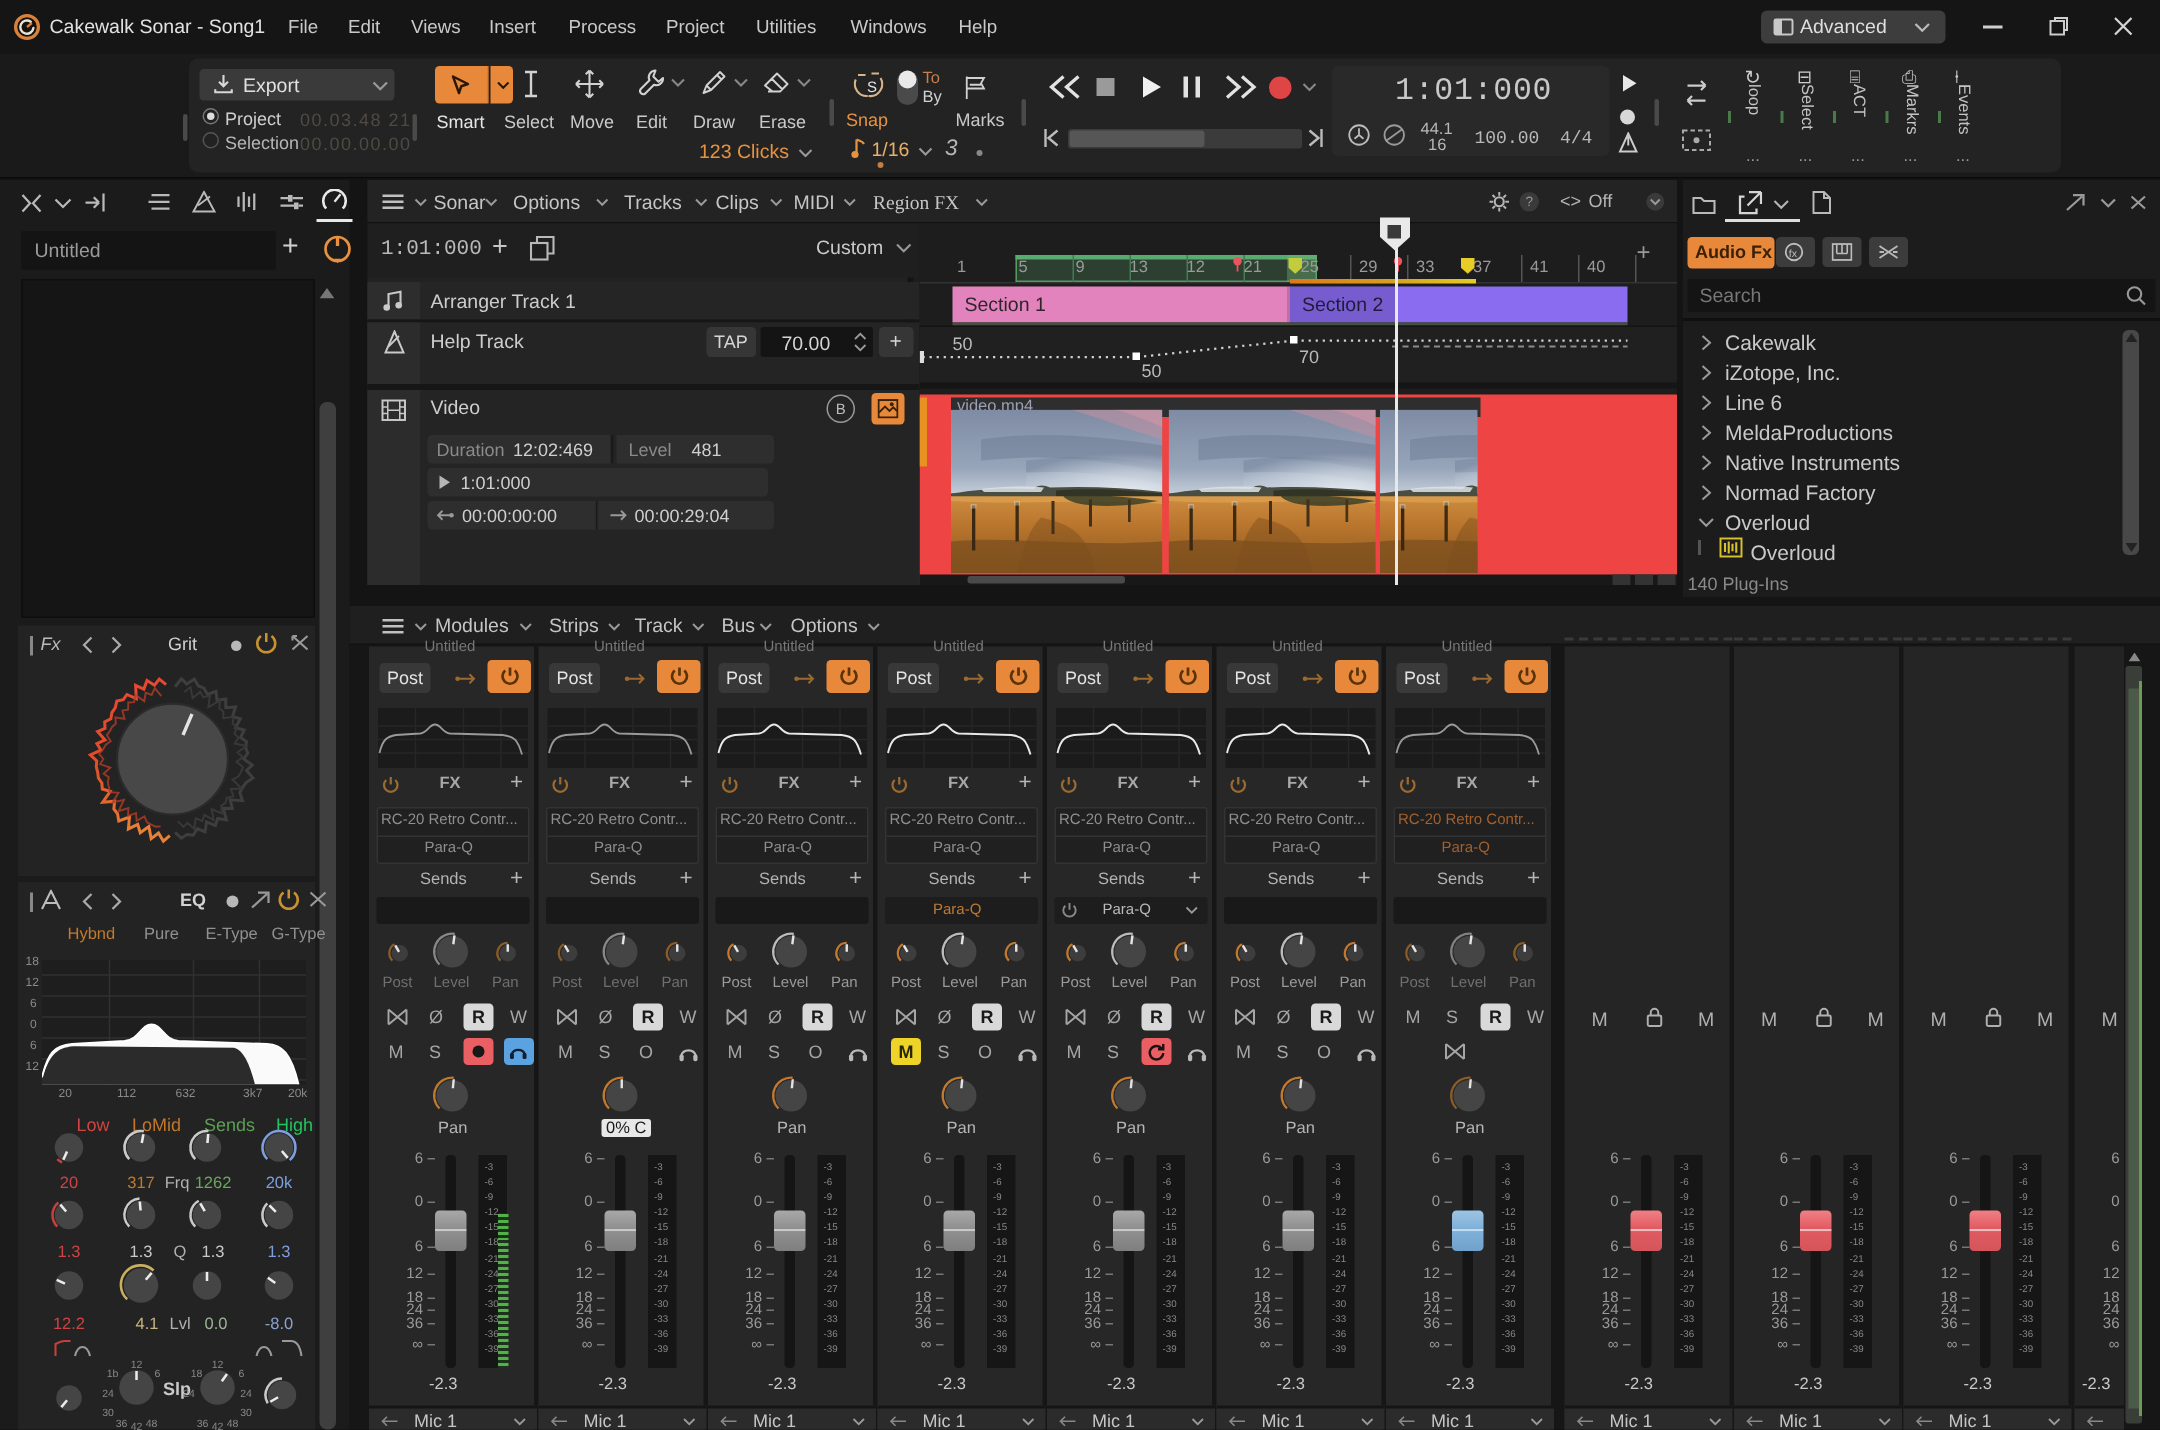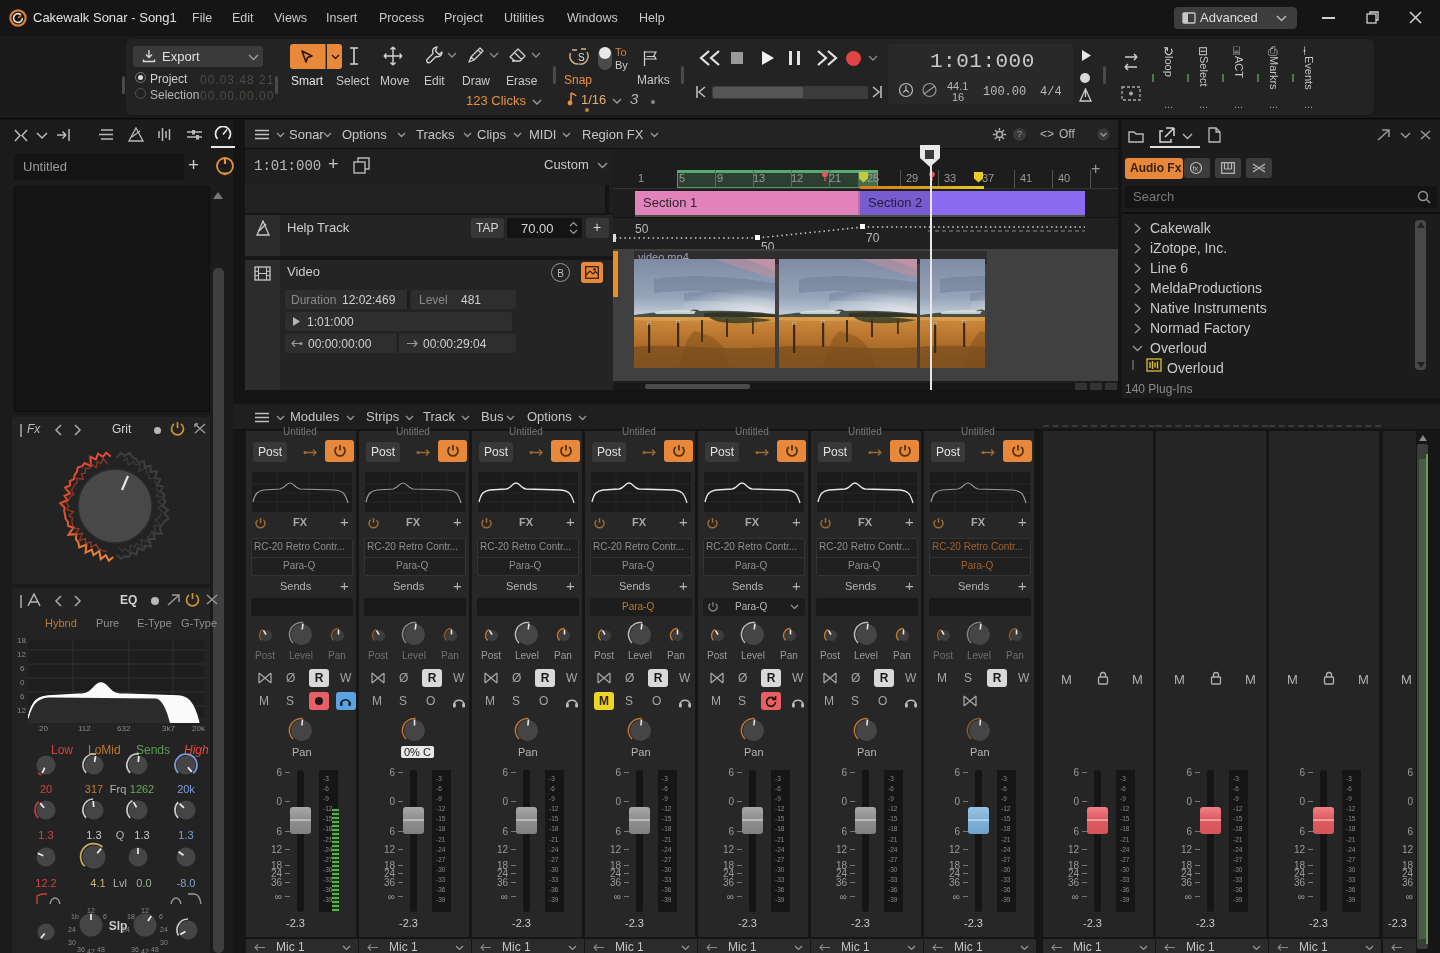--- a/index.html
+++ b/index.html
@@ -363,21 +363,21 @@
       <div class="tx eqlab" style="left:5px;top:118px;">12</div>
       <div class="tx eqlab" style="left:27px;top:136px;">20</div>
       <div class="tx eqlab" style="left:66px;top:136px;">112</div>
       <div class="tx eqlab" style="left:105px;top:136px;">632</div>
       <div class="tx eqlab" style="left:150px;top:136px;">3k7</div>
       <div class="tx eqlab" style="left:180px;top:136px;">20k</div>
 
       <div class="tx" style="left:39px;top:155px;color:#cf4440;font-size:12px;">Low</div>
       <div class="tx" style="left:76px;top:155px;color:#c1762c;font-size:12px;">LoMid</div>
       <div class="tx" style="left:124px;top:155px;color:#5d9e55;font-size:12px;">Sends</div>
-      <div class="tx" style="left:172px;top:155px;color:#ef4444;font-size:12px;font-style:italic;">High</div>
+      <div class="tx" style="left:172px;top:155px;color:#22c55e;font-size:12px;">High</div>
       <svg class="abs" style="left:21px;top:164px" width="26" height="26" viewBox="0 0 26 26">
           <circle cx="13.0" cy="13.0" r="9.5" fill="#454545"></circle>
           <path d="M8.4 23.0 A11.0 11.0 0 0 1 5.2 20.8" fill="none" stroke="#c4403c" stroke-width="1.7"></path>
           <path d="M11.7 15.7 L9.2 21.2" stroke="#ececec" stroke-width="1.7"></path>
         </svg>
       <svg class="abs" style="left:69px;top:164px" width="26" height="26" viewBox="0 0 26 26">
           <circle cx="13.0" cy="13.0" r="9.5" fill="#454545"></circle>
           <path d="M5.2 20.8 A11.0 11.0 0 0 1 14.9 2.2" fill="none" stroke="#c9c9c9" stroke-width="1.7"></path>
           <path d="M13.5 10.0 L14.6 4.1" stroke="#ececec" stroke-width="1.7"></path>
         </svg>
@@ -514,21 +514,21 @@
           <path d="M1 1 L4.5 4.5 L8 1" fill="none" stroke="#999" stroke-width="1.3"></path>
         </svg>
       <div class="tx tvm" style="left:232px;">Clips</div>
         <svg class="abs" style="left:268px;top:12px" width="9" height="6" viewBox="0 0 9 6">
           <path d="M1 1 L4.5 4.5 L8 1" fill="none" stroke="#999" stroke-width="1.3"></path>
         </svg>
       <div class="tx tvm" style="left:284px;">MIDI</div>
         <svg class="abs" style="left:317px;top:12px" width="9" height="6" viewBox="0 0 9 6">
           <path d="M1 1 L4.5 4.5 L8 1" fill="none" stroke="#999" stroke-width="1.3"></path>
         </svg>
-      <div class="tx tvm" style="left:337px;">Region FX</div>
+      <div class="tx tvm" style="left:337px;font-family:Liberation Serif, serif;">Region FX</div>
         <svg class="abs" style="left:405px;top:12px" width="9" height="6" viewBox="0 0 9 6">
           <path d="M1 1 L4.5 4.5 L8 1" fill="none" stroke="#999" stroke-width="1.3"></path>
         </svg>
       <svg class="abs" style="left:747px;top:7px" width="15" height="15" viewBox="0 0 15 15">
           <circle cx="7.5" cy="7.5" r="3" fill="none" stroke="#b5b5b5" stroke-width="1.4"></circle>
           <path d="M7.5 1 V3.5 M7.5 11.5 V14 M1 7.5 H3.5 M11.5 7.5 H14 M3 3 L4.7 4.7 M10.3 10.3 L12 12 M12 3 L10.3 4.7 M4.7 10.3 L3 12" stroke="#b5b5b5" stroke-width="1.3"></path>
         </svg>
       <div class="abs" style="left:768px;top:8px;width:13px;height:13px;border-radius:50%;background:#3a3a3a;color:#999;font-size:9px;text-align:center;line-height:13px;">?</div>
       <div class="tx" style="left:795px;top:7px;color:#b5b5b5;font-size:12px;">&lt;&gt;</div>
       <div class="tx" style="left:814px;top:7px;color:#b5b5b5;font-size:12px;">Off</div>
@@ -546,20 +546,29 @@
           <path d="M5 5 V1 H16 V12 H12" fill="none" stroke="#b9b9b9" stroke-width="1.4"></path>
         </svg>
       <div class="tx" style="left:299px;top:8px;color:#c9c9c9;font-size:13px;">Custom</div>
       <svg class="abs" style="left:352px;top:13px" width="11" height="7" viewBox="0 0 11 7">
           <path d="M1 1 L5.5 5.5 L10 1" fill="none" stroke="#999" stroke-width="1.4"></path>
         </svg>
     </div>
 
     <div class="abs" style="left:0;top:65px;width:364px;height:205px;background:#222222;border-right:4px solid #141414;">
 
+      <div class="abs" style="left:0;top:3px;width:368px;height:25px;background:#252525;">
+        <div class="abs" style="left:0;top:0;width:35px;height:25px;background:#2d2d2d;"></div>
+        <svg class="abs" style="left:10px;top:5px" width="15" height="15" viewBox="0 0 15 15">
+            <path d="M4 12 V3 L12 1.5 V10.5" fill="none" stroke="#c9c9c9" stroke-width="1.4"></path>
+            <circle cx="2.8" cy="12" r="2.2" fill="#c9c9c9"></circle>
+            <circle cx="10.8" cy="10.5" r="2.2" fill="#c9c9c9"></circle>
+          </svg>
+        <div class="tx" style="left:42px;top:5px;color:#cdcdcd;font-size:13px;">Arranger Track 1</div>
+      </div>
       <div class="abs" style="left:0;top:28px;width:368px;height:2px;background:#161616;"></div>
 
       <div class="abs" style="left:0;top:30px;width:368px;height:41px;background:#242424;">
         <div class="abs" style="left:0;top:0;width:35px;height:41px;background:#2c2c2c;"></div>
         <svg class="abs" style="left:10px;top:5px" width="16" height="16" viewBox="0 0 16 16">
             <path d="M8 1 L14 15 H2 Z" fill="none" stroke="#c9c9c9" stroke-width="1.3"></path>
             <path d="M4 11 L11 4" stroke="#c9c9c9" stroke-width="1.2"></path>
           </svg>
         <div class="tx" style="left:42px;top:5px;color:#cdcdcd;font-size:13px;">Help Track</div>
         <div class="abs" style="left:226px;top:3px;width:33px;height:20px;background:#363636;border-radius:3px;">
@@ -684,21 +693,21 @@
           <path d="M250 9 H472" stroke="#cfcfcf" stroke-width="1.5" stroke-dasharray="1.5 3.2"></path>
           <path d="M315 13 H472" stroke="#8a8a8a" stroke-width="1.2" stroke-dasharray="4 3"></path>
           <rect x="142" y="17" width="5" height="5" fill="#fff"></rect>
             <rect x="247" y="6" width="5" height="5" fill="#fff"></rect>
           <rect x="0" y="16" width="3" height="8" fill="#ddd"></rect>
         </svg>
         <div class="tx" style="left:148px;top:22px;color:#b9b9b9;font-size:12px;">50</div>
         <div class="tx" style="left:253px;top:13px;color:#b9b9b9;font-size:12px;">70</div>
       </div>
 
-      <div class="abs" style="left:0;top:100px;width:505px;height:132px;background:#404040;">
+      <div class="abs" style="left:0;top:114px;width:505px;height:132px;background:#ef4444;">
         <div class="abs" style="left:0;top:2px;width:5px;height:46px;background:#e89020;"></div>
         <div class="abs" style="left:21px;top:2px;width:353px;height:13px;background:#2e2e2e;">
             <div class="tx" style="left:4px;top:0px;color:#9aa0b4;font-size:11px;">video.mp4</div>
           </div>
         <div class="abs" style="left:21px;top:10px;width:141px;height:109px;overflow:hidden;">
             <svg width="141" height="109" viewBox="0 0 141 109">
 <defs>
 <linearGradient id="sky0" x1="0" y1="0" x2="0" y2="1">
                   <stop offset="0" stop-color="#7e8ba4"></stop>
                   <stop offset="0.7" stop-color="#97a5ba"></stop>

